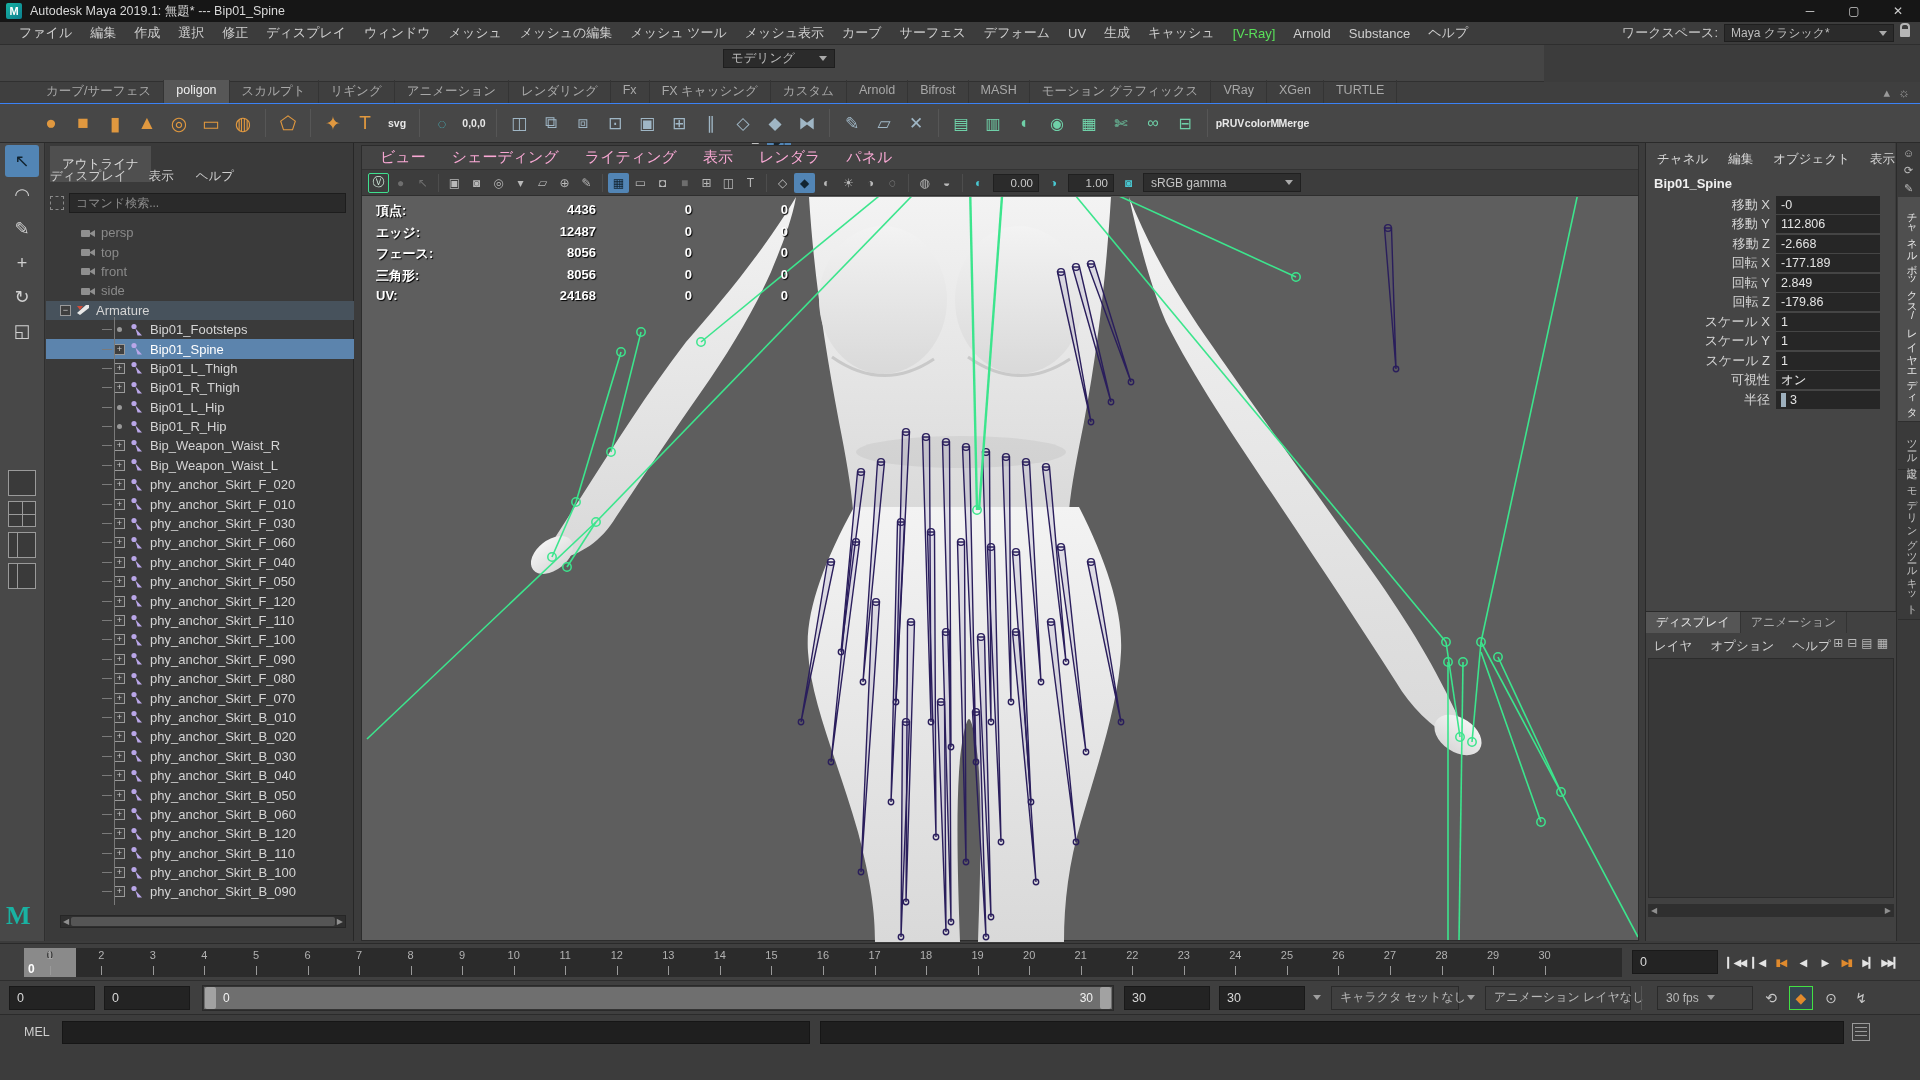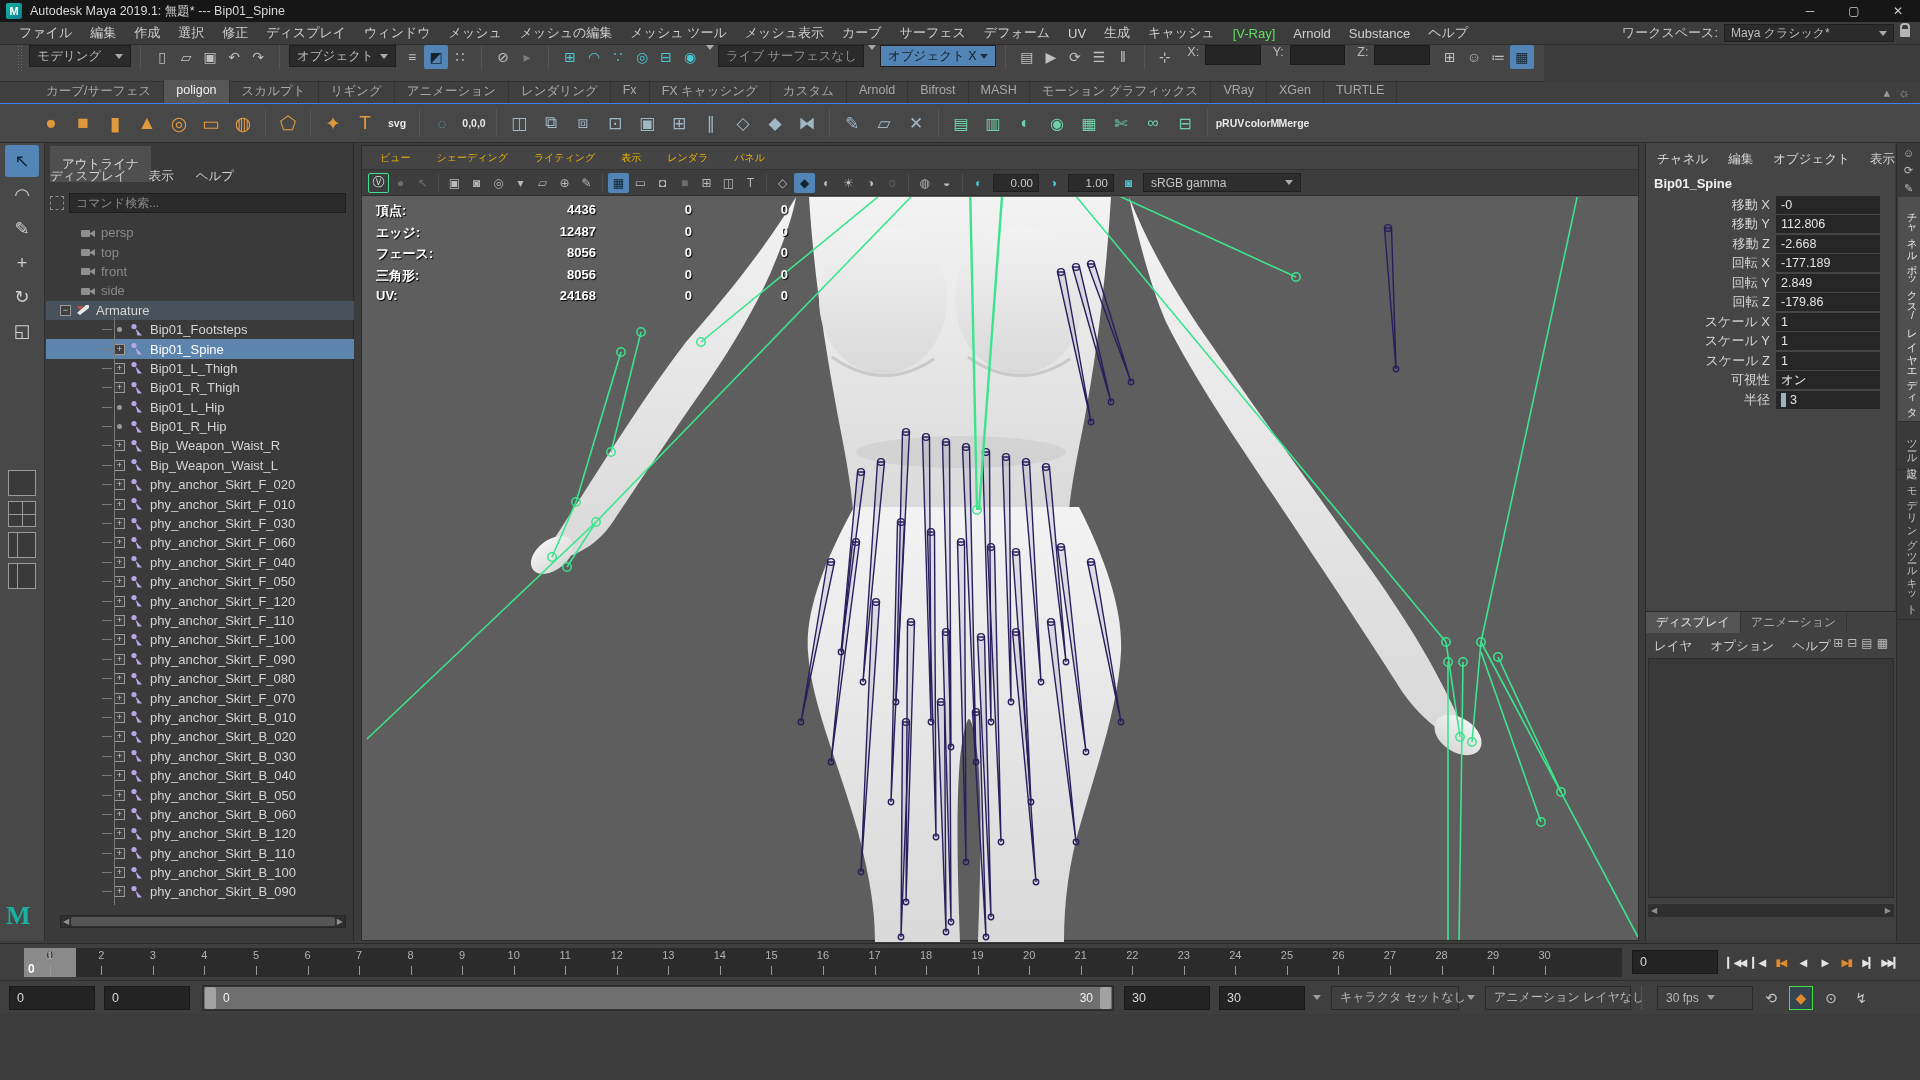--- a/index.html
+++ b/index.html
@@ -24,21 +24,21 @@
   #menu-items { display:flex; align-items:center; padding-left:10px; }
   .menu-item { padding:0 9px; color:#cfcfcf; font-size:13px; white-space:nowrap; }
   .menu-item.vray { color:#5ae05a; }
   #workspace-area { margin-left:auto; display:flex; align-items:center; gap:6px; padding-right:10px; }
   #workspace-select { width:170px; height:18px; background:#2b2b2b; border:1px solid #1f1f1f; color:#bdbdbd; font-size:12px; display:flex; align-items:center; padding:0 6px; }
   .dd-arrow { width:0; height:0; border-left:4px solid transparent; border-right:4px solid transparent; border-top:5px solid #aaa; margin-left:auto; }
   .lock { width:10px; height:8px; background:#b5b5b5; position:relative; border-radius:1px; }
   .lock:before { content:""; position:absolute; width:6px; height:6px; border:2px solid #b5b5b5; border-bottom:none; border-radius:4px 4px 0 0; top:-6px; left:0; }
 
   
-  #statusline { left:0; top:45px; width:1544px; height:37px; background:#454545; display:flex; align-items:flex-start; gap:4px; border-bottom:1px solid #303030; padding-left:14px; }
+  #statusline { left:0; top:45px; width:1544px; height:37px; background:#454545; display:flex; align-items:center; gap:4px; border-bottom:1px solid #303030; padding-left:14px;flex-direction:column; }
   .grip { width:6px; height:26px; background-image:radial-gradient(#6a6a6a 1px, transparent 1px); background-size:3px 3px; margin:0 3px; }
   .vsep { width:1px; height:24px; background:#383838; border-right:1px solid #555; margin:0 5px; }
   .tool-icon { width:24px; height:24px; display:flex; align-items:center; justify-content:center; color:#c0c0c0; font-size:14px; border-radius:2px; }
   .tool-icon.teal { color:#49c8d2; }
   .tool-icon.on { background:#5285b5; color:#17242e; }
   .tool-icon.dim { color:#7d7d7d; }
   .field { height:22px; background:#2b2b2b; border:1px solid #1e1e1e; color:#b8b8b8; display:flex; align-items:center; padding:0 7px; font-size:12.5px; white-space:nowrap; }
   .field.blue { background:#5285b5; color:#13202b; }
   .axis-label { color:#bdbdbd; margin:0 2px 0 8px; font-size:12.5px; }
   .axis-field { width:62px; height:20px; background:#252525; border:1px solid #1b1b1b; }
@@ -84,21 +84,21 @@
   .ol-dot { width:5px; height:5px; border-radius:50%; background:#9a9a9a; margin:0 7px 0 3px; flex:none; }
   .ol-conn { width:10px; height:1px; background:#7a7a7a; margin-right:2px; flex:none; }
   .ol-icon { width:16px; height:16px; margin-right:5px; flex:none; }
   #ol-treeline { position:absolute; left:68px; width:1px; background:#7a7a7a; }
   #outliner-hscroll { position:absolute; left:14px; top:772px; width:286px; height:13px; background:#2f2f2f; border:1px solid #262626; display:flex; align-items:center; justify-content:space-between; color:#8f8f8f; font-size:8px; padding:0 2px; }
   #outliner-hscroll .thumb { flex:1; height:9px; margin:0 2px; background:#555; border-radius:2px; }
 
   
   #viewport { left:361px; top:145px; width:1278px; height:796px; background:#5e5e5e; border:1px solid #2c2c2c; }
   #vp-menus { height:24px; background:#444; display:flex; align-items:center; gap:26px; padding-left:18px; border-bottom:1px solid #333; }
-  #vp-menus span { color:#eab308; font-size:10px; }
+  #vp-menus span { color:#f9a8d4; font-size:15px; }
   #vp-iconbar { height:26px; background:#3d3d3d; display:flex; align-items:center; padding-left:6px; gap:1px; border-bottom:1px solid #2e2e2e; }
   .vp-icon { width:21px; height:20px; display:flex; align-items:center; justify-content:center; color:#b9b9b9; font-size:12px; border-radius:2px; }
   .vp-icon.on { background:#5285b5; color:#122431; }
   .vp-icon.green { border:1px solid #3fe08f; color:#cfe9da; }
   .vp-icon.dim { color:#6e6e6e; }
   .vp-sep { width:1px; height:18px; background:#2e2e2e; border-right:1px solid #4d4d4d; margin:0 4px; }
   .vp-num-field { width:46px; height:18px; background:#2b2b2b; border:1px solid #202020; color:#c9c9c9; font-size:11.5px; display:flex; align-items:center; justify-content:flex-end; padding:0 5px; margin:0 3px; }
   #vp-gamma { width:158px; height:19px; background:#2e2e2e; border:1px solid #202020; color:#c5c5c5; font-size:12px; display:flex; align-items:center; padding:0 7px; margin-left:3px; }
   #vp-scene { position:absolute; left:0; top:51px; width:1276px; height:745px; overflow:hidden; }
   #hud { position:absolute; left:14px; top:5px; display:grid; grid-template-columns:72px 148px 96px 96px; row-gap:3.5px; font-size:13px; font-weight:bold; color:#fff; text-shadow:1px 1px 1px #000; }
@@ -1220,15 +1220,21 @@
       <span class="mini-arrow"></span>
     </div>
     <div id="rng-icons" class="row">
         <div class="rng-icon">⟲</div>
         <div class="rng-icon autokey">◆</div>
         <div class="rng-icon">⊙</div>
         <div class="rng-icon">↯</div>
       </div>
   </div>
 
+  <div id="melrow" class="abs">
+    <span id="mel-label">MEL</span>
+    <div id="mel-input"></div>
+    <div id="mel-result"></div>
+    <div id="script-editor-icon"></div>
+  </div>
 
 
 </div>
 
 </body></html>

